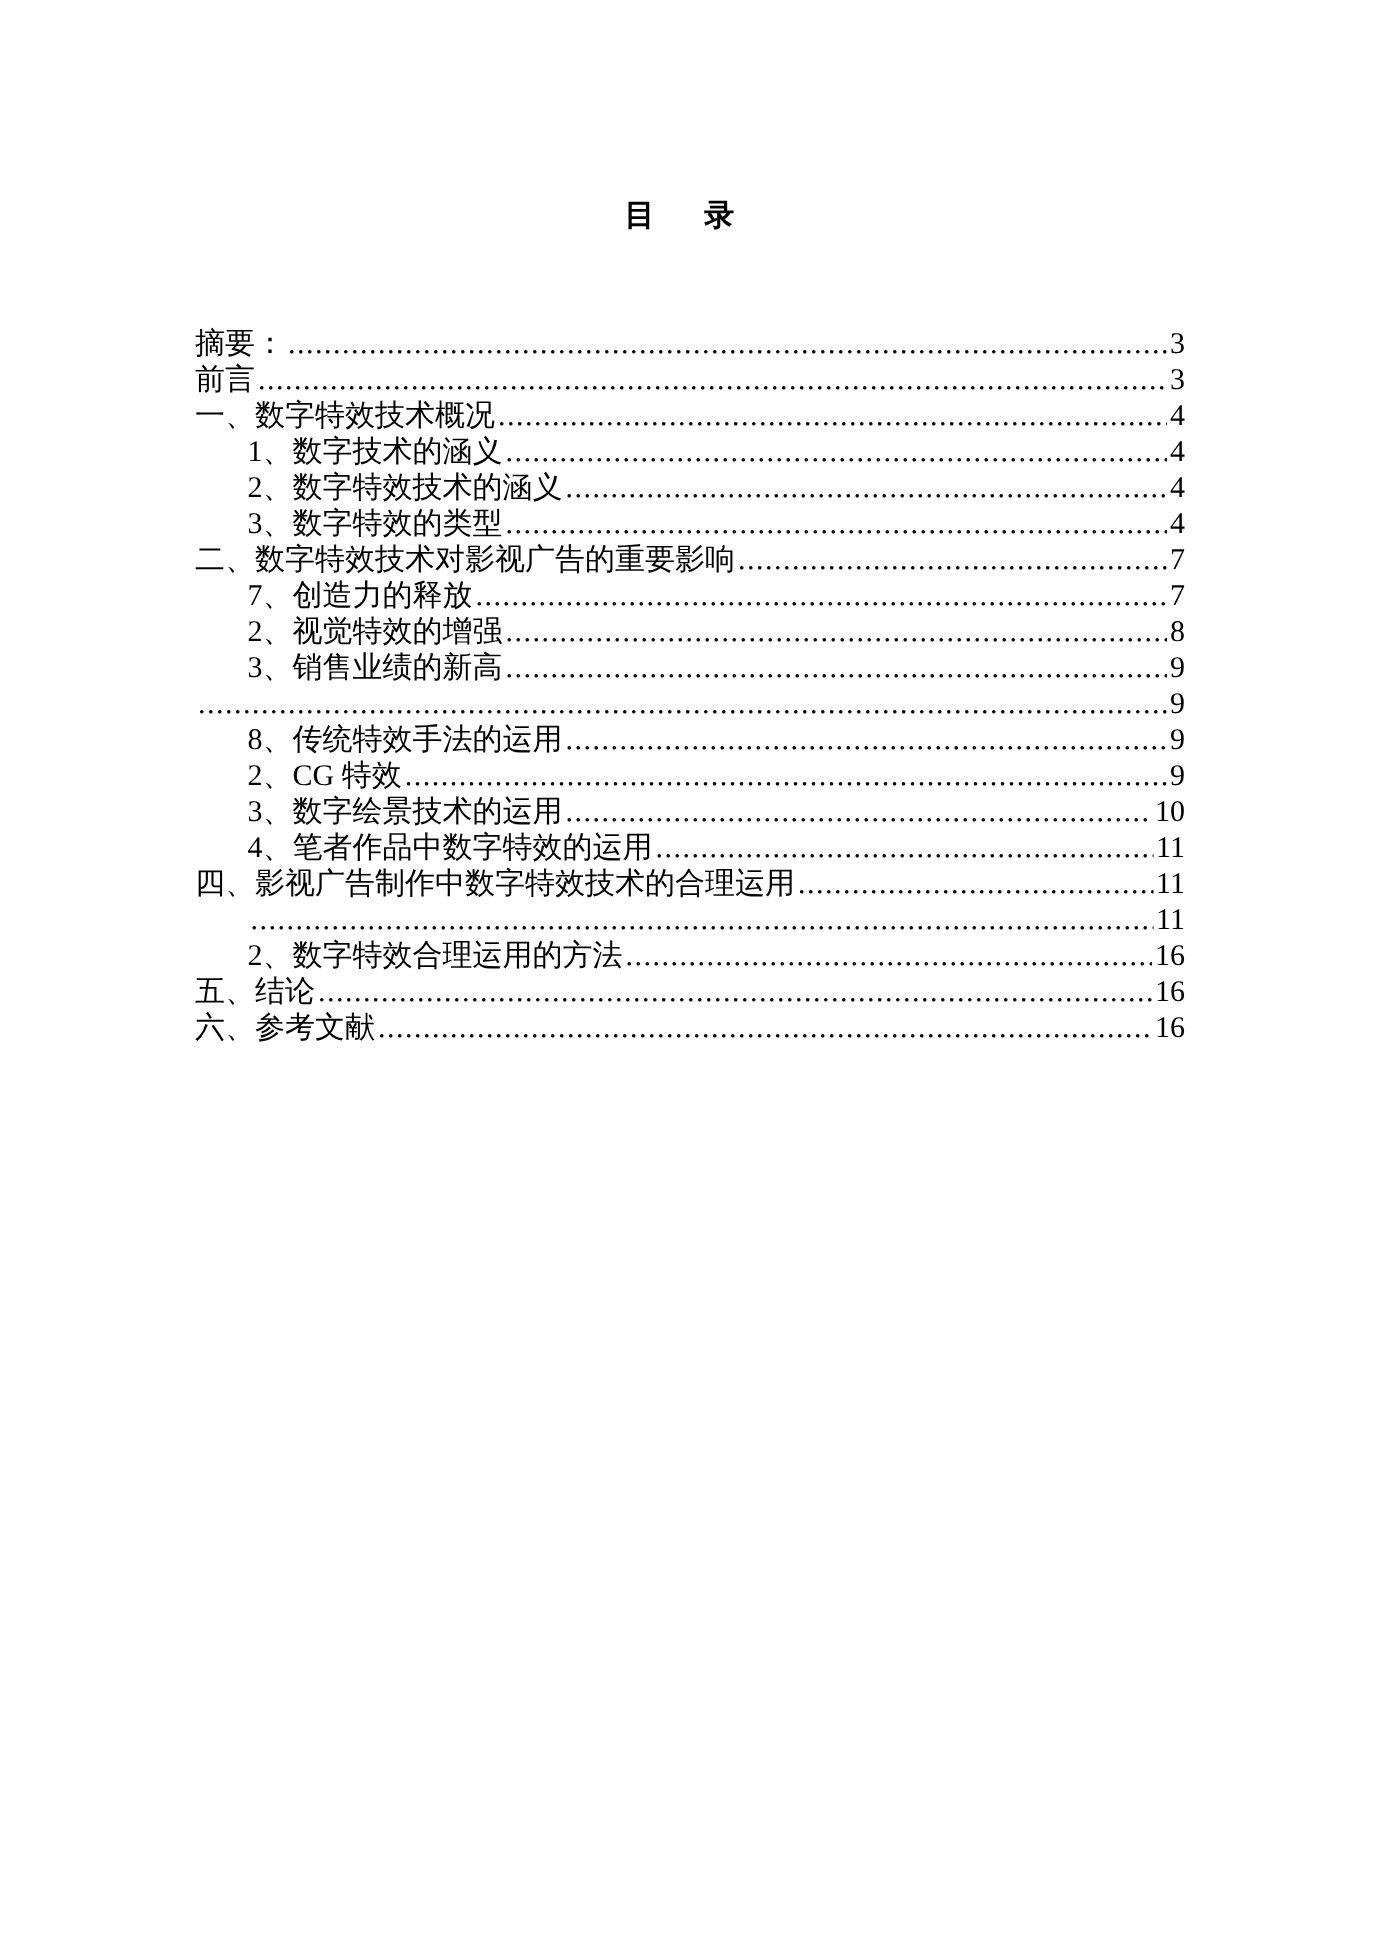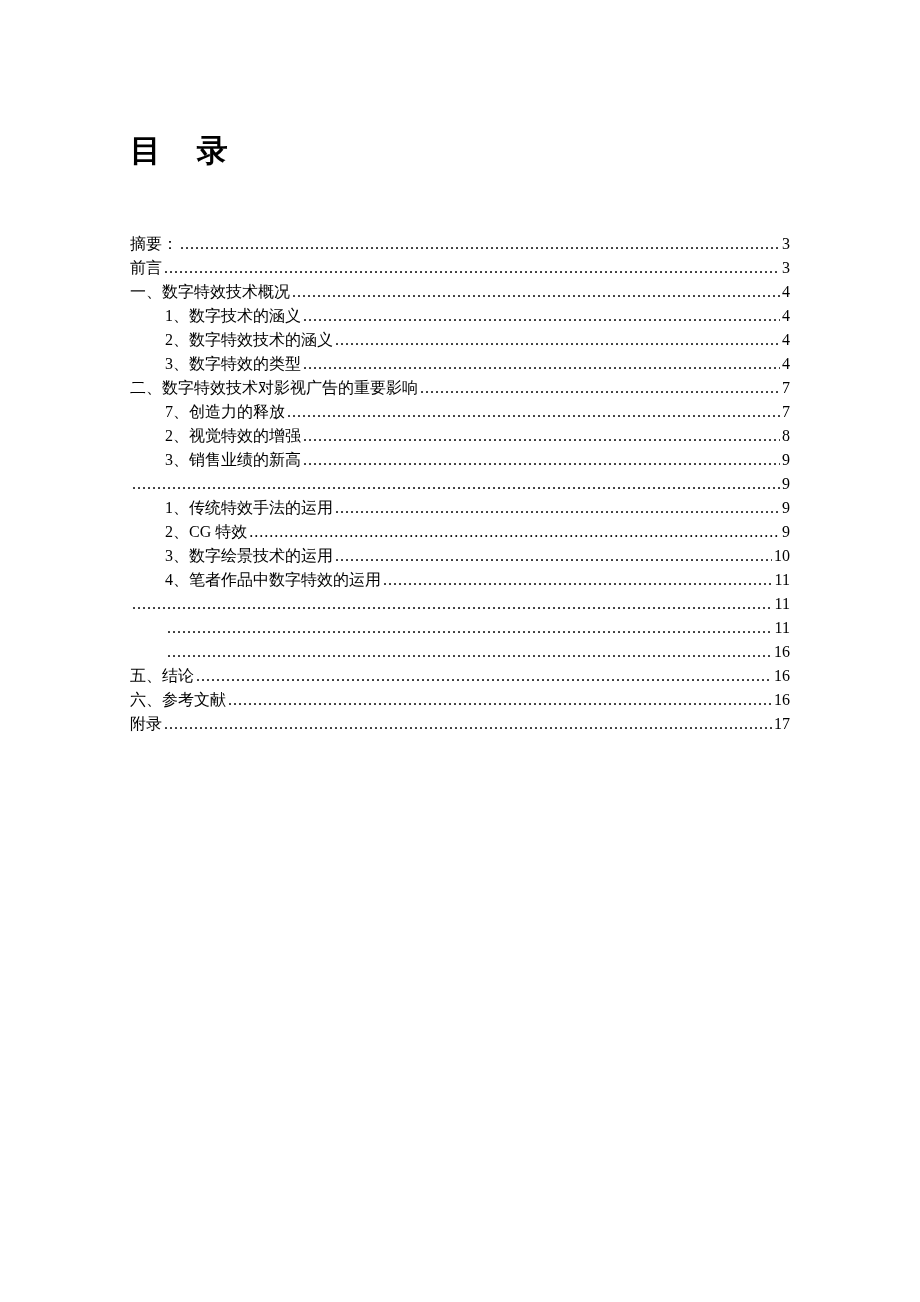--- a/index.html
+++ b/index.html
@@ -9,29 +9,30 @@
     }
     body {
       width: 920px;
       height: 1302px;
       background: #ffffff;
       font-family: "SimSun", "宋体", serif;
       color: #000000;
       padding: 130px 130px 0 130px;
     }
     .title {
-      font-size: 31px;
+      text-align: center;
+      font-size: 20px;
       font-weight: bold;
       letter-spacing: 14px;
       margin-bottom: 60px;
     }
     .toc-entry {
       display: flex;
       align-items: baseline;
-      font-size: 16px;
+      font-size: 20px;
       line-height: 24px;
       white-space: nowrap;
     }
     .toc-entry.level-1 {
       padding-left: 0;
     }
     .toc-entry.level-2 {
       padding-left: 35px;
       text-align: center;
     }
@@ -107,59 +108,56 @@
     <div class="toc-entry level-2">
       <span class="toc-label">3、销售业绩的新高</span>
       <span class="toc-dots"></span>
       <span class="toc-page">9</span>
     </div>
     <div class="toc-entry level-1">
       <span class="toc-dots"></span>
       <span class="toc-page">9</span>
     </div>
     <div class="toc-entry level-2">
-      <span class="toc-label">1、传统特效手法的运用</span>
+      <span class="toc-label">8、传统特效手法的运用</span>
       <span class="toc-dots"></span>
       <span class="toc-page">9</span>
     </div>
     <div class="toc-entry level-2">
       <span class="toc-label">2、CG 特效</span>
       <span class="toc-dots"></span>
       <span class="toc-page">9</span>
     </div>
     <div class="toc-entry level-2">
       <span class="toc-label">3、数字绘景技术的运用</span>
       <span class="toc-dots"></span>
       <span class="toc-page">10</span>
     </div>
     <div class="toc-entry level-2">
       <span class="toc-label">4、笔者作品中数字特效的运用</span>
       <span class="toc-dots"></span>
       <span class="toc-page">11</span>
     </div>
     <div class="toc-entry level-1">
+      <span class="toc-label">四、影视广告制作中数字特效技术的合理运用</span>
       <span class="toc-dots"></span>
       <span class="toc-page">11</span>
     </div>
     <div class="toc-entry level-2">
       <span class="toc-dots"></span>
       <span class="toc-page">11</span>
     </div>
     <div class="toc-entry level-2">
+      <span class="toc-label">2、数字特效合理运用的方法</span>
       <span class="toc-dots"></span>
       <span class="toc-page">16</span>
     </div>
     <div class="toc-entry level-1">
       <span class="toc-label">五、结论</span>
       <span class="toc-dots"></span>
       <span class="toc-page">16</span>
     </div>
     <div class="toc-entry level-1">
       <span class="toc-label">六、参考文献</span>
       <span class="toc-dots"></span>
       <span class="toc-page">16</span>
     </div>
-    <div class="toc-entry level-1">
-      <span class="toc-label">附录</span>
-      <span class="toc-dots"></span>
-      <span class="toc-page">17</span>
-    </div>
   </div>
 
 </body></html>

